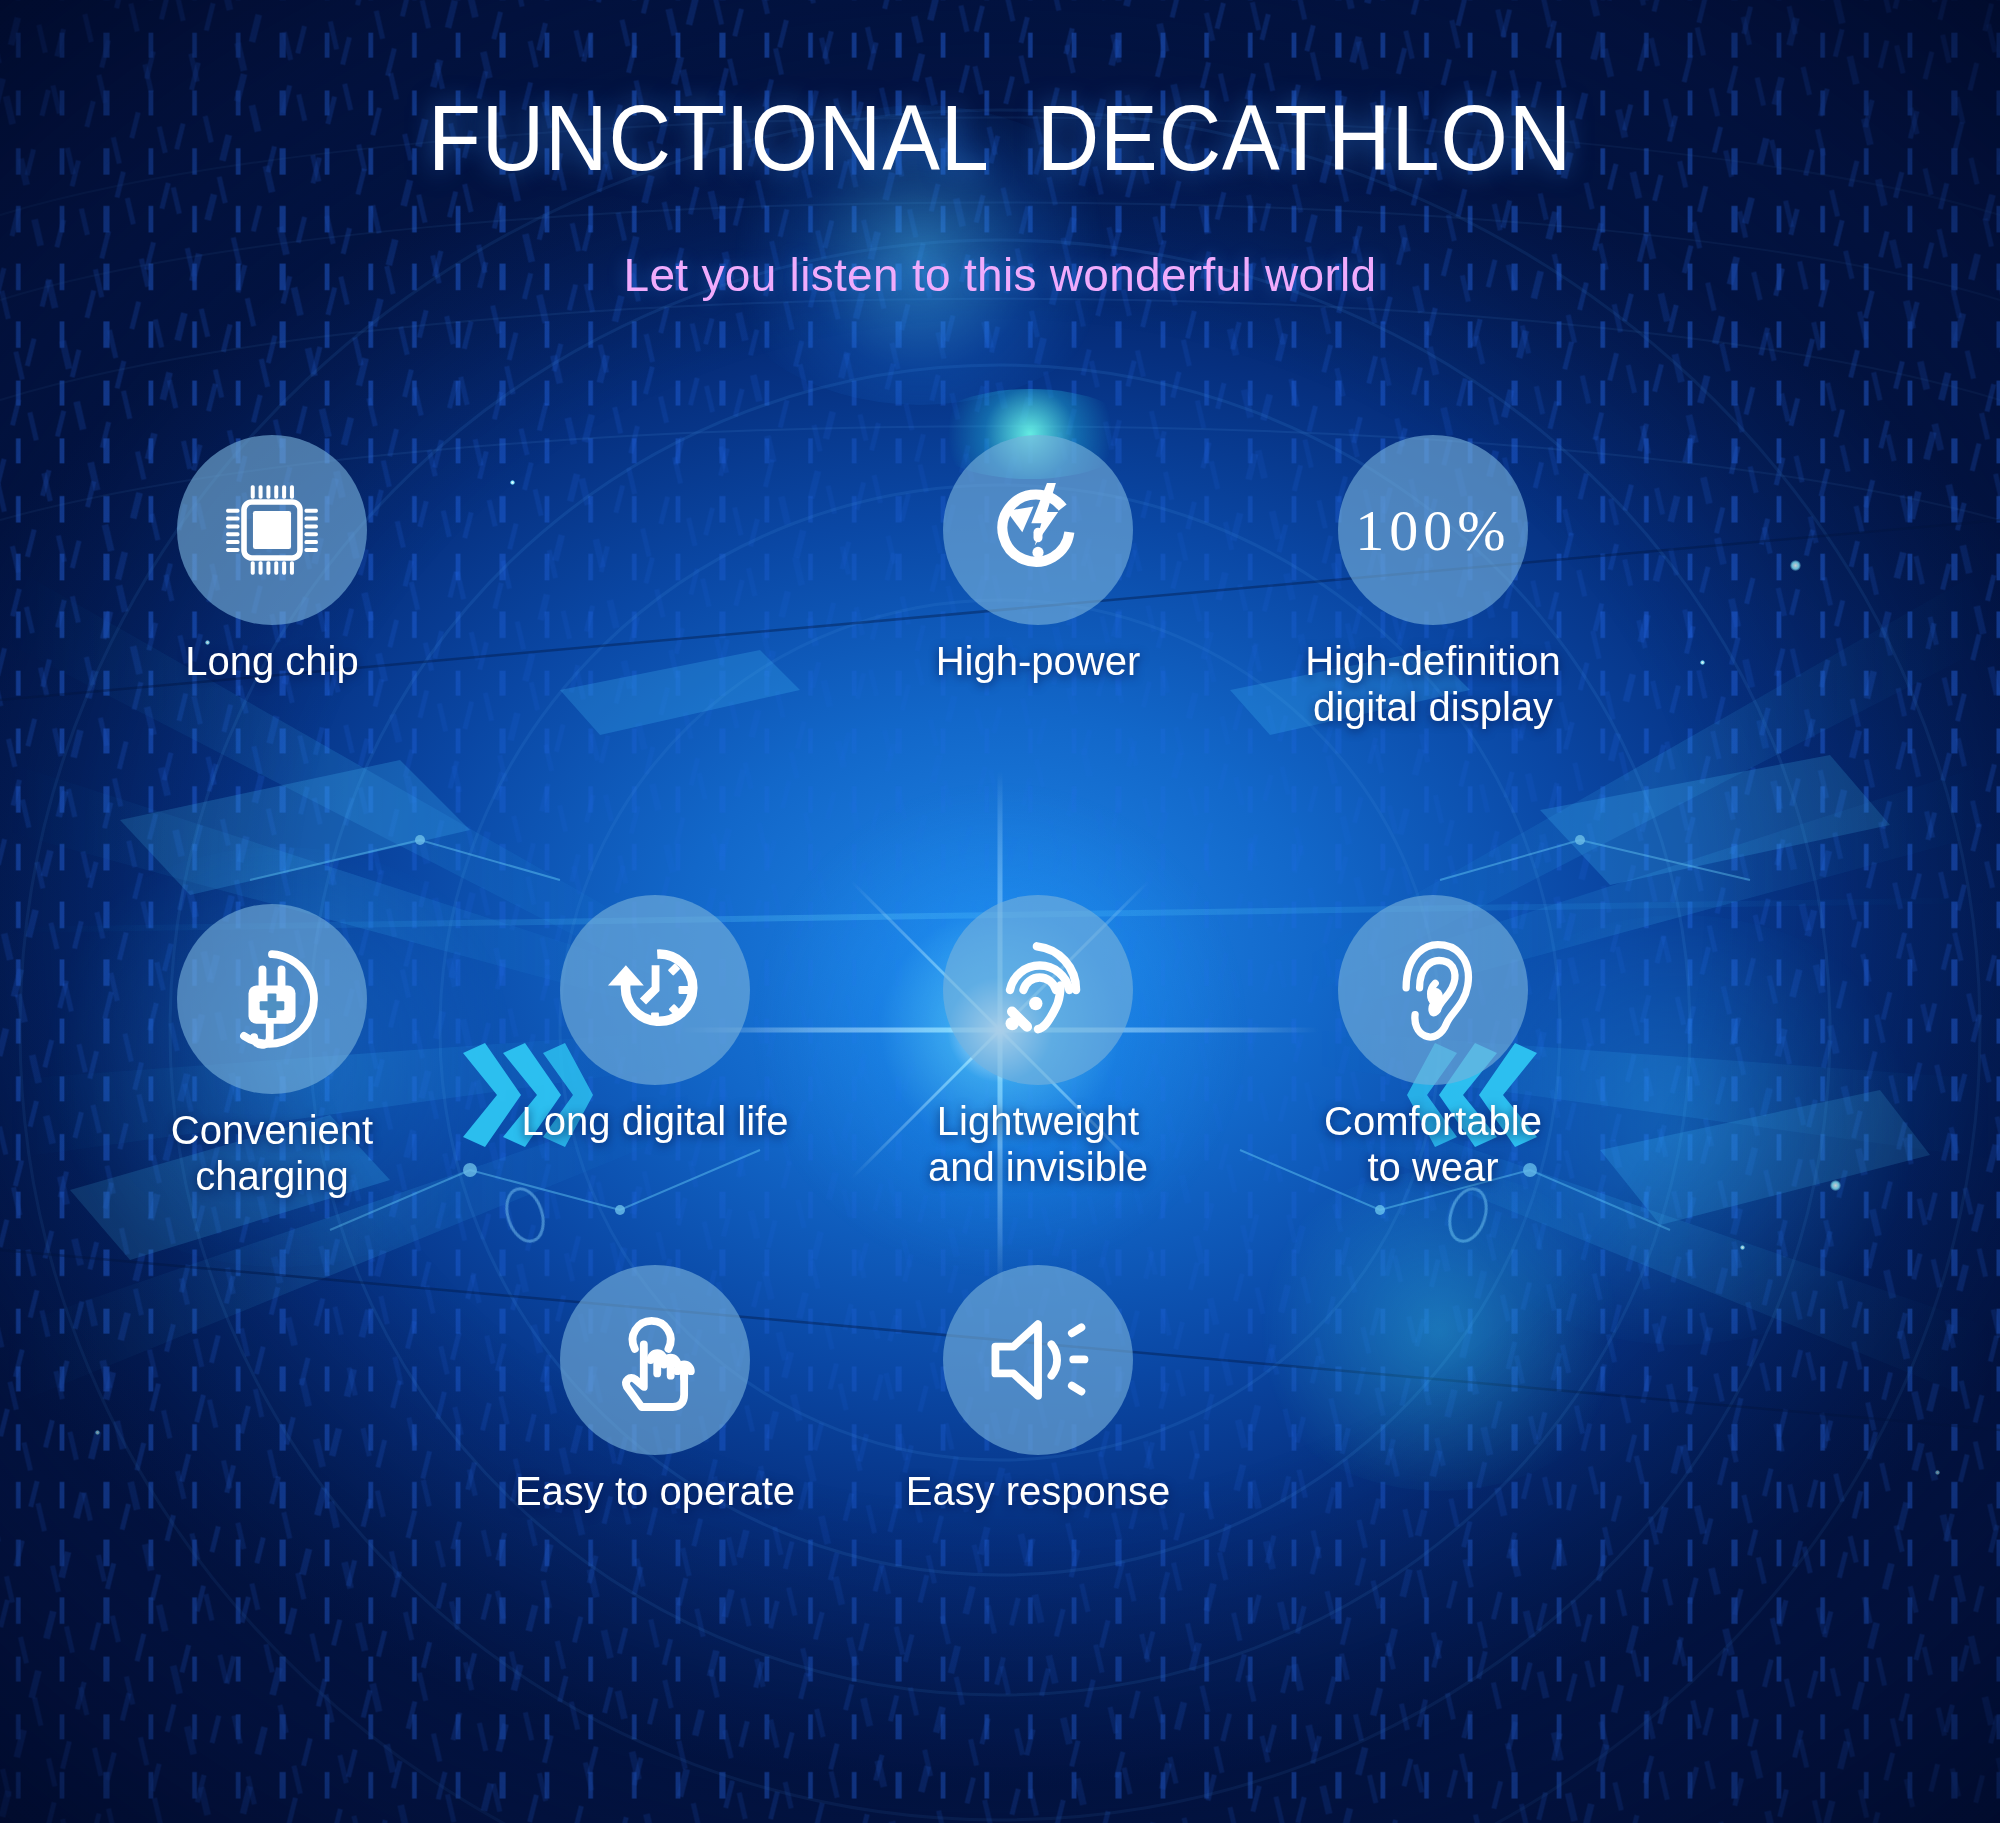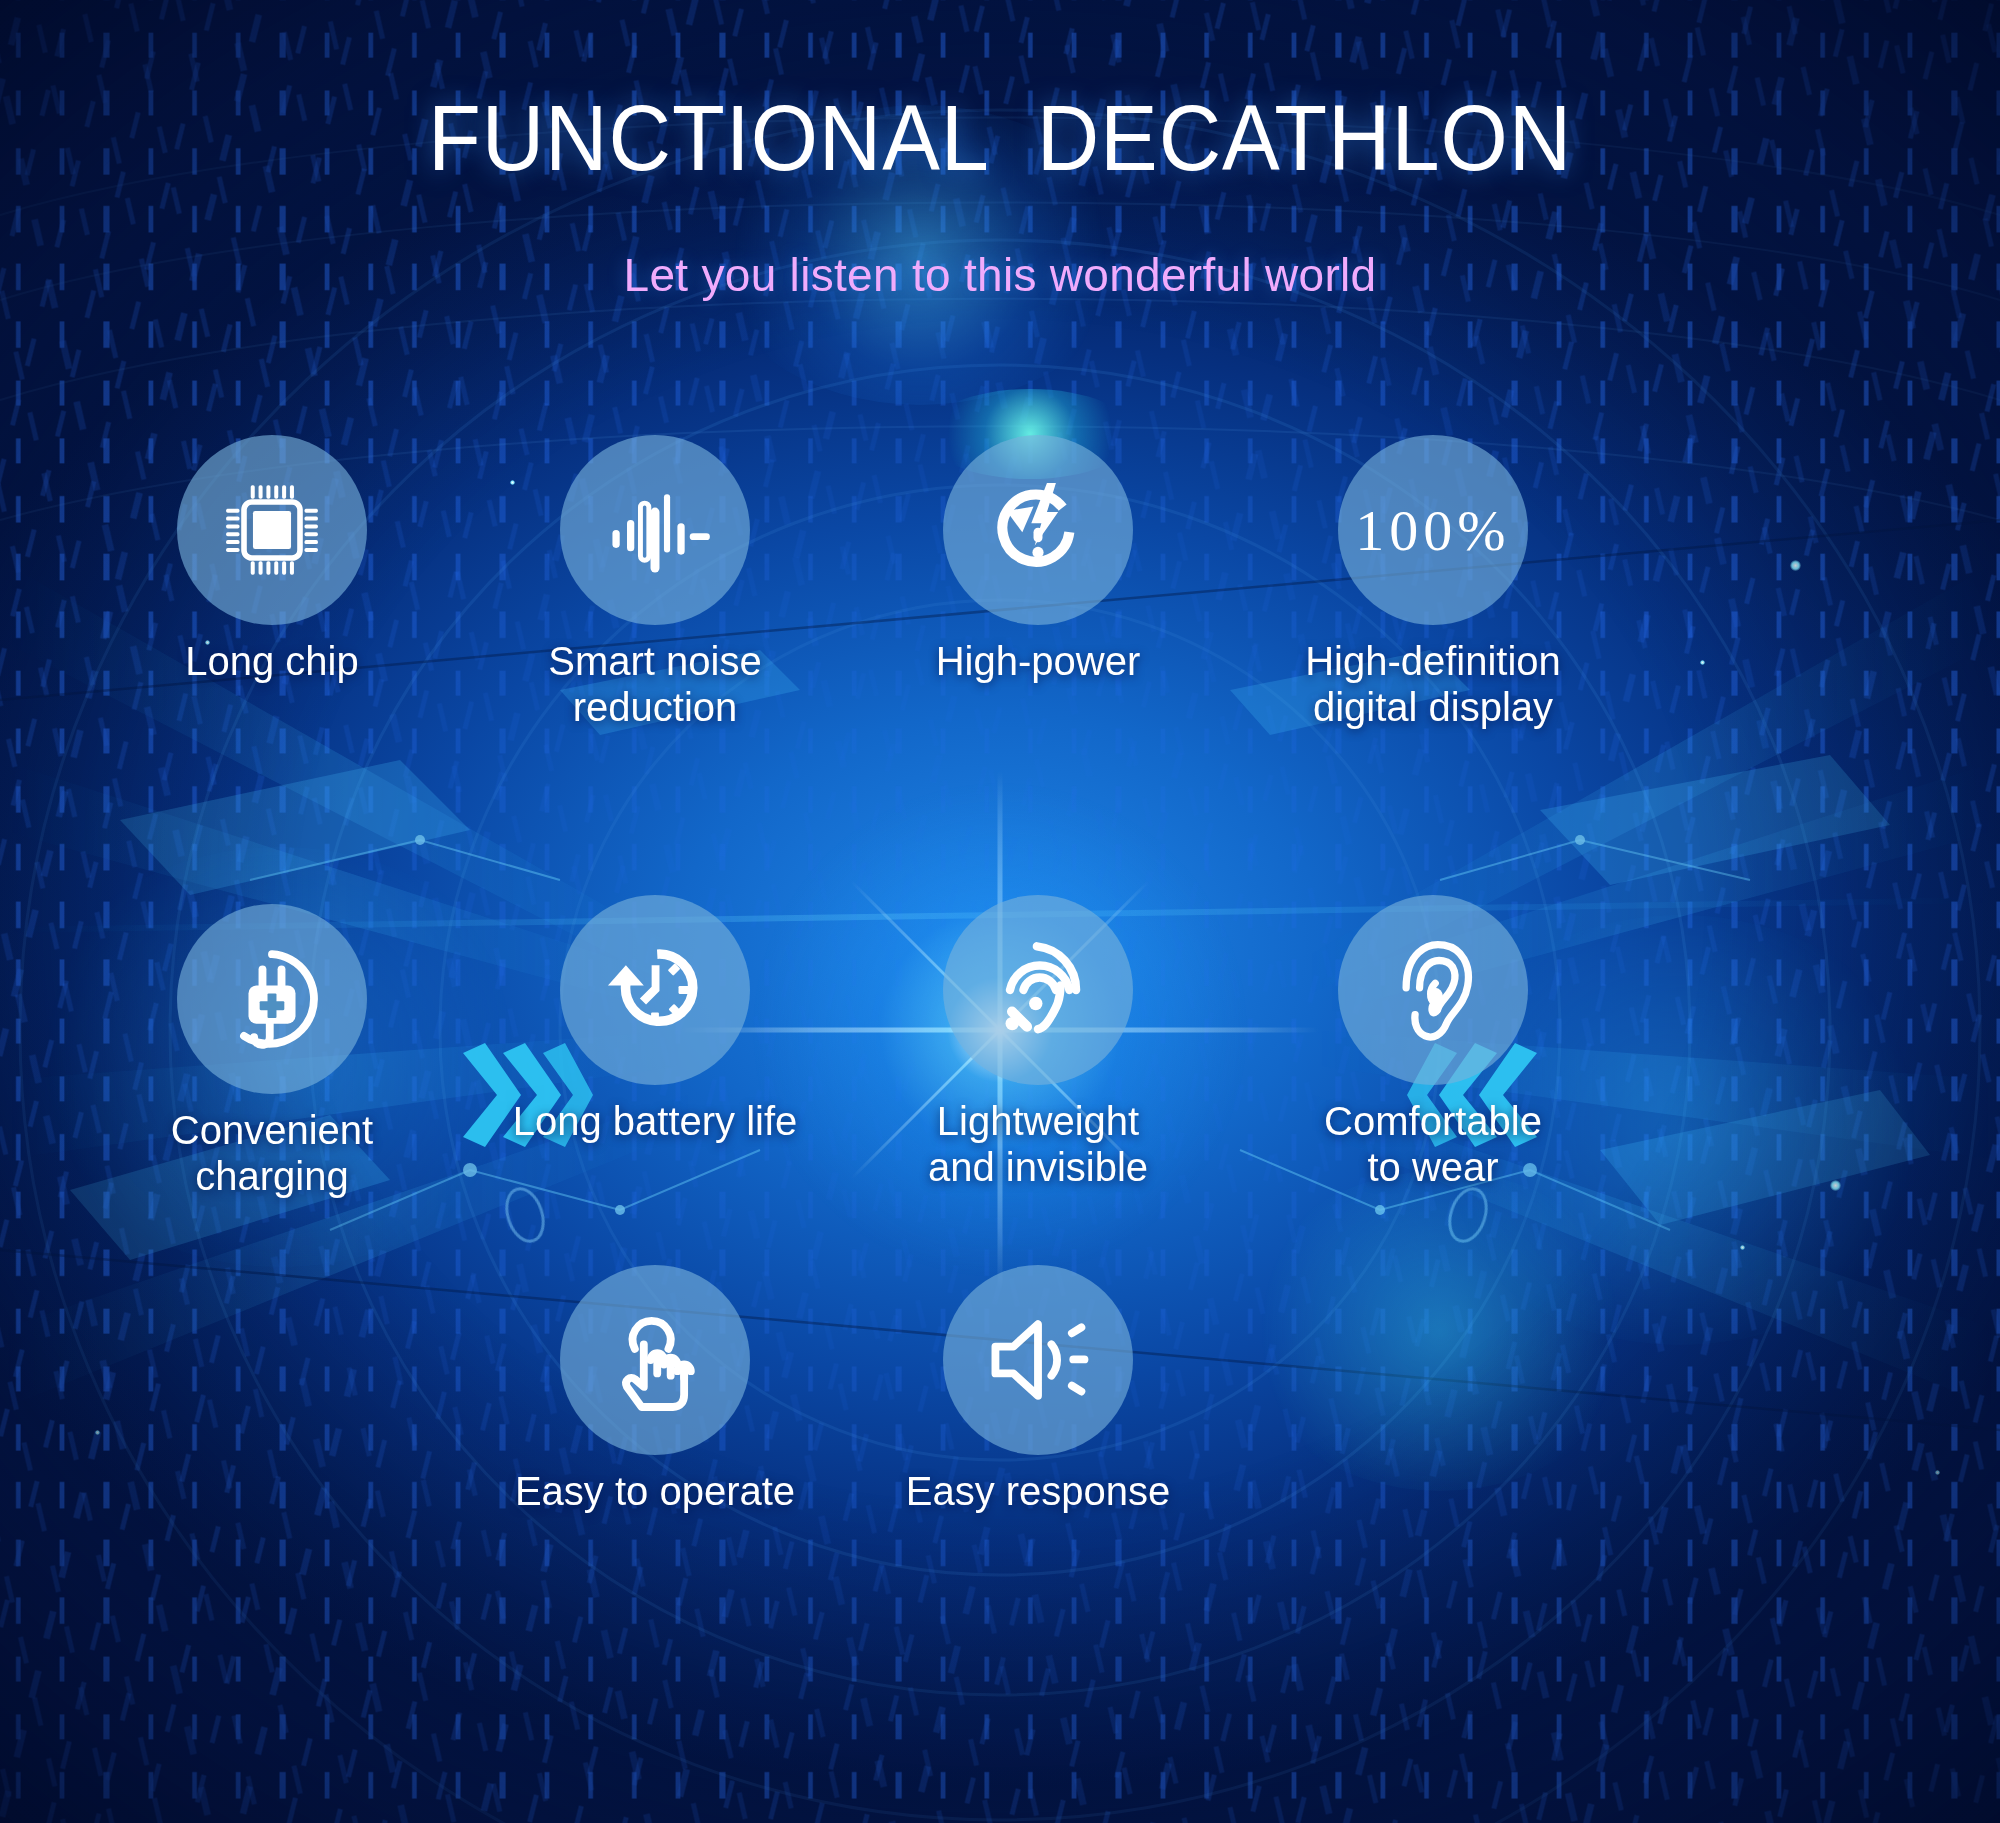--- a/index.html
+++ b/index.html
@@ -304,37 +304,20 @@
               <rect x="79" y="52" width="12" height="3.6" rx="1.5"></rect>
             <rect x="79" y="59" width="12" height="3.6" rx="1.5"></rect>
               <rect x="79" y="66" width="12" height="3.6" rx="1.5"></rect>
           </g>
         </g>
       </svg>
     </div>
     <div class="flabel">Long chip</div>
   </div>
 
-  <div class="feature" style="left:505px; top:435px;">
-    <div class="circle">
-      <svg viewBox="0 0 100 100">
-        <g fill="#ffffff">
-          <rect x="12" y="50" width="6.5" height="16" rx="3.2"></rect>
-          <rect x="25" y="41" width="6.5" height="28" rx="3.2"></rect>
-          <rect x="37" y="26" width="7.5" height="51" rx="3.7" fill="none" stroke="#ffffff" stroke-width="4.4"></rect>
-          <rect x="46" y="30" width="8" height="58" rx="4"></rect>
-          <rect x="58" y="18" width="5.5" height="52" rx="2.7"></rect>
-          <rect x="70" y="44" width="6.5" height="28" rx="3.2"></rect>
-          <rect x="81" y="53" width="18" height="6" rx="3"></rect>
-        </g>
-      </svg>
-    </div>
-    <div class="flabel">Smart noise
-reduction</div>
-  </div>
 
   <div class="feature" style="left:888px; top:435px;">
     <div class="circle">
       <svg viewBox="0 0 100 100">
         <g fill="none" stroke="#ffffff" stroke-width="9" stroke-linecap="butt">
           <path d="M72,30 A30,30 0 1 0 78,52"></path>
         </g>
         <g fill="#ffffff">
           <polygon points="22,33 46,29 36,52"></polygon>
           <polygon points="58,8 44,44 53,44 47,64 68,34 58,34 66,8"></polygon>
@@ -381,21 +364,21 @@
         <polygon points="24,28 40,46 8,46" fill="#ffffff"></polygon>
         <g fill="#ffffff">
           <path d="M47,28 h7 v23 l-12,12 -5.5,-5.5 L47,47 Z"></path>
           <rect x="46.5" y="70" width="7" height="10" rx="1"></rect>
           <rect x="71" y="46.5" width="10" height="7" rx="1"></rect>
           <rect x="64" y="27" width="7" height="9" rx="1" transform="rotate(45 67 31)"></rect>
           <rect x="64" y="64" width="7" height="9" rx="1" transform="rotate(-45 67 68)"></rect>
         </g>
       </svg>
     </div>
-    <div class="flabel">Long battery life</div>
+    <div class="flabel">Long digital life</div>
   </div>
 
   <div class="feature" style="left:1283px; top:895px;">
     <div class="circle">
       <svg viewBox="0 0 100 100">
         <g fill="none" stroke="#ffffff" stroke-width="6.5" stroke-linecap="round" stroke-linejoin="round">
           <path d="M26,48 C26,18 44,7 60,10 C76,13 84,28 81,46 C78,64 66,70 62,80 C58,90 50,94 43,91 C36,88 33,80 34,72"></path>
           <path d="M38,48 C38,30 48,22 59,24 C70,26 72,38 67,48 C62,58 56,60 54,68"></path>
           <path d="M52,44 C46,50 47,58 52,62"></path>
         </g>

